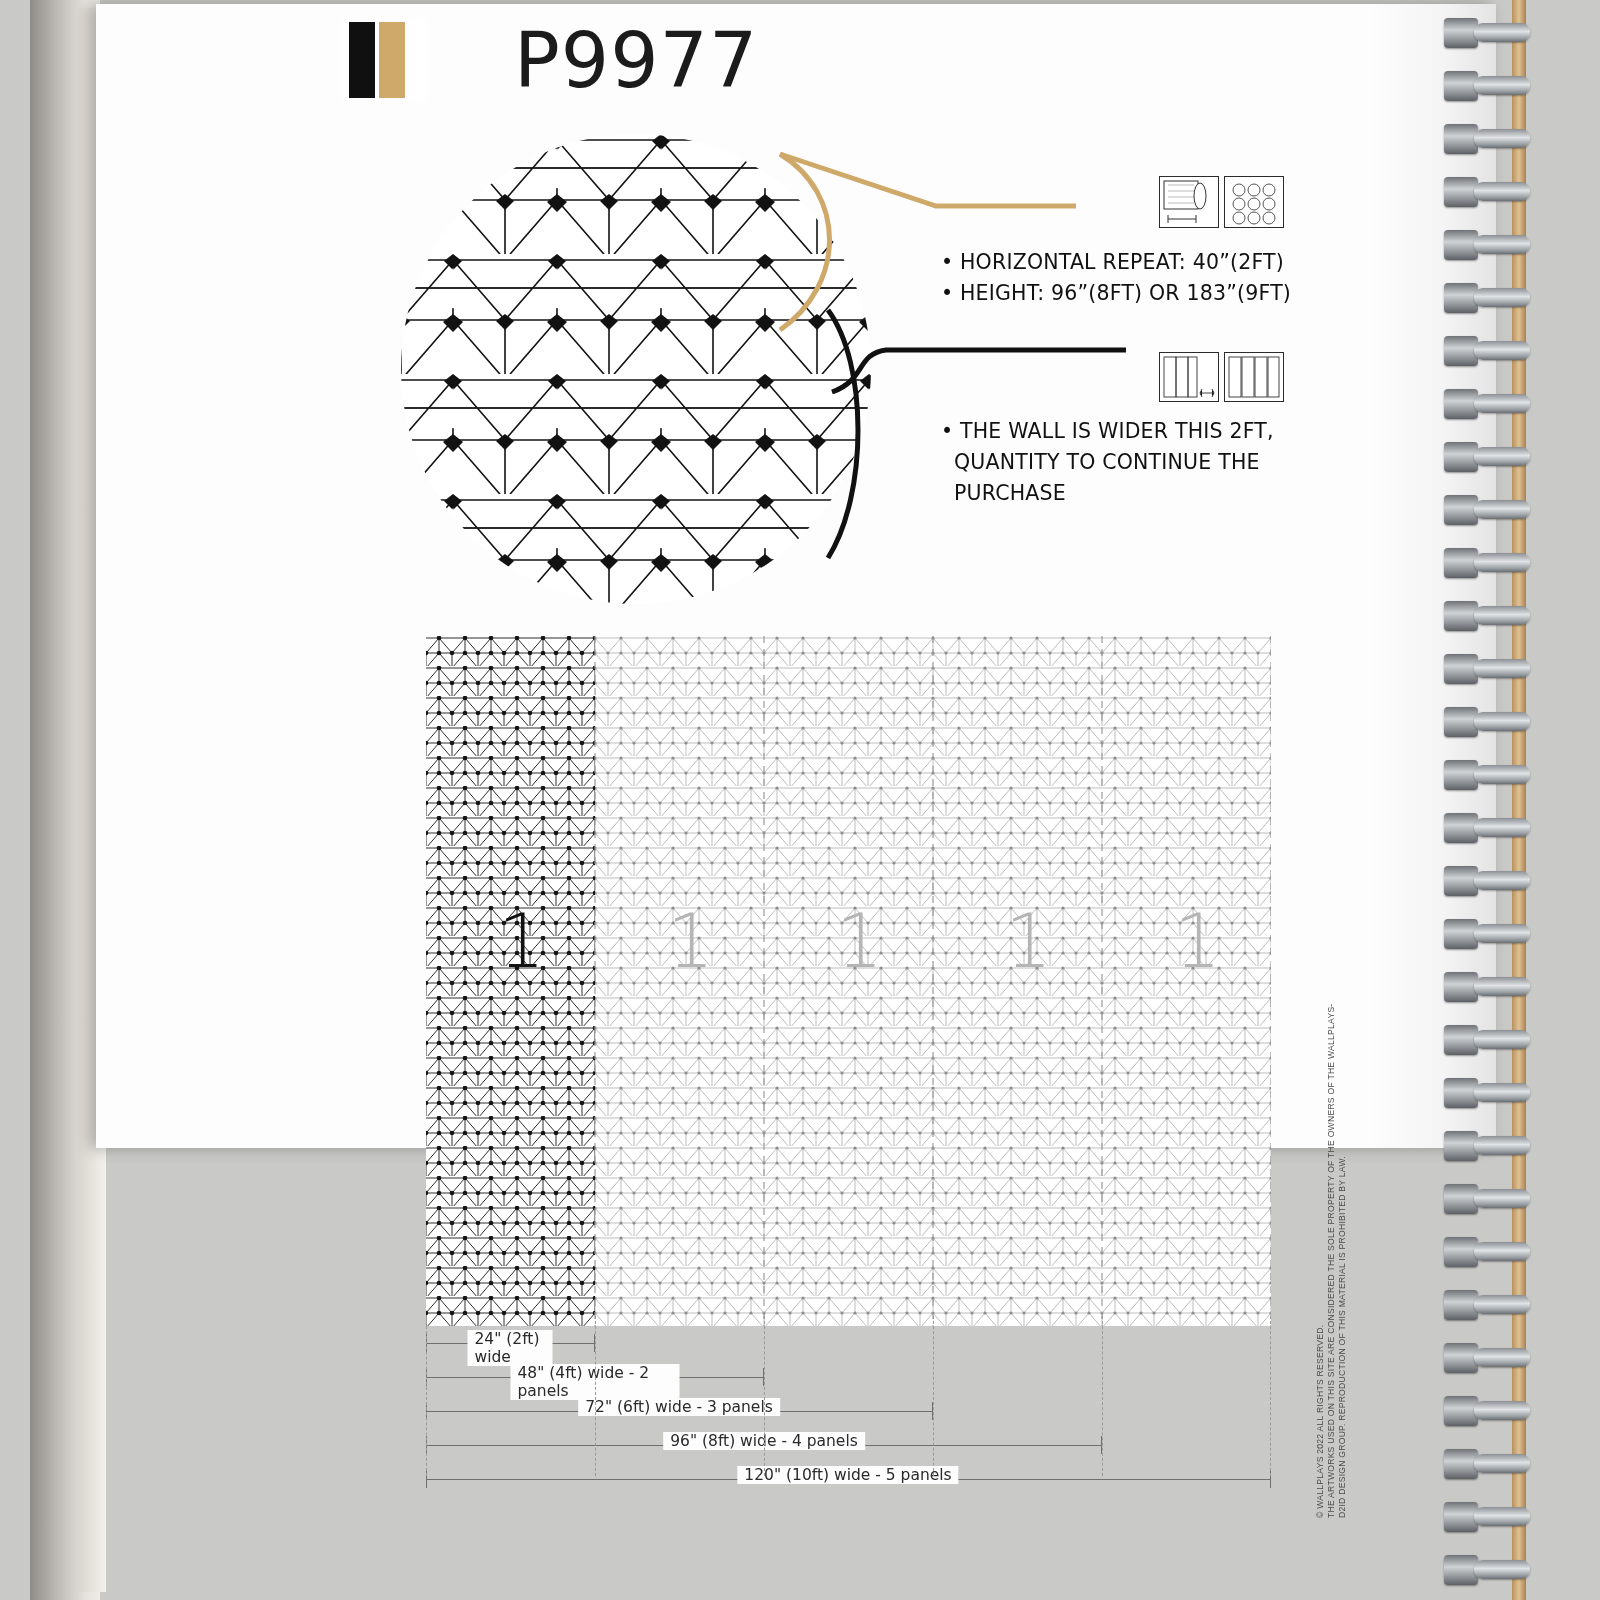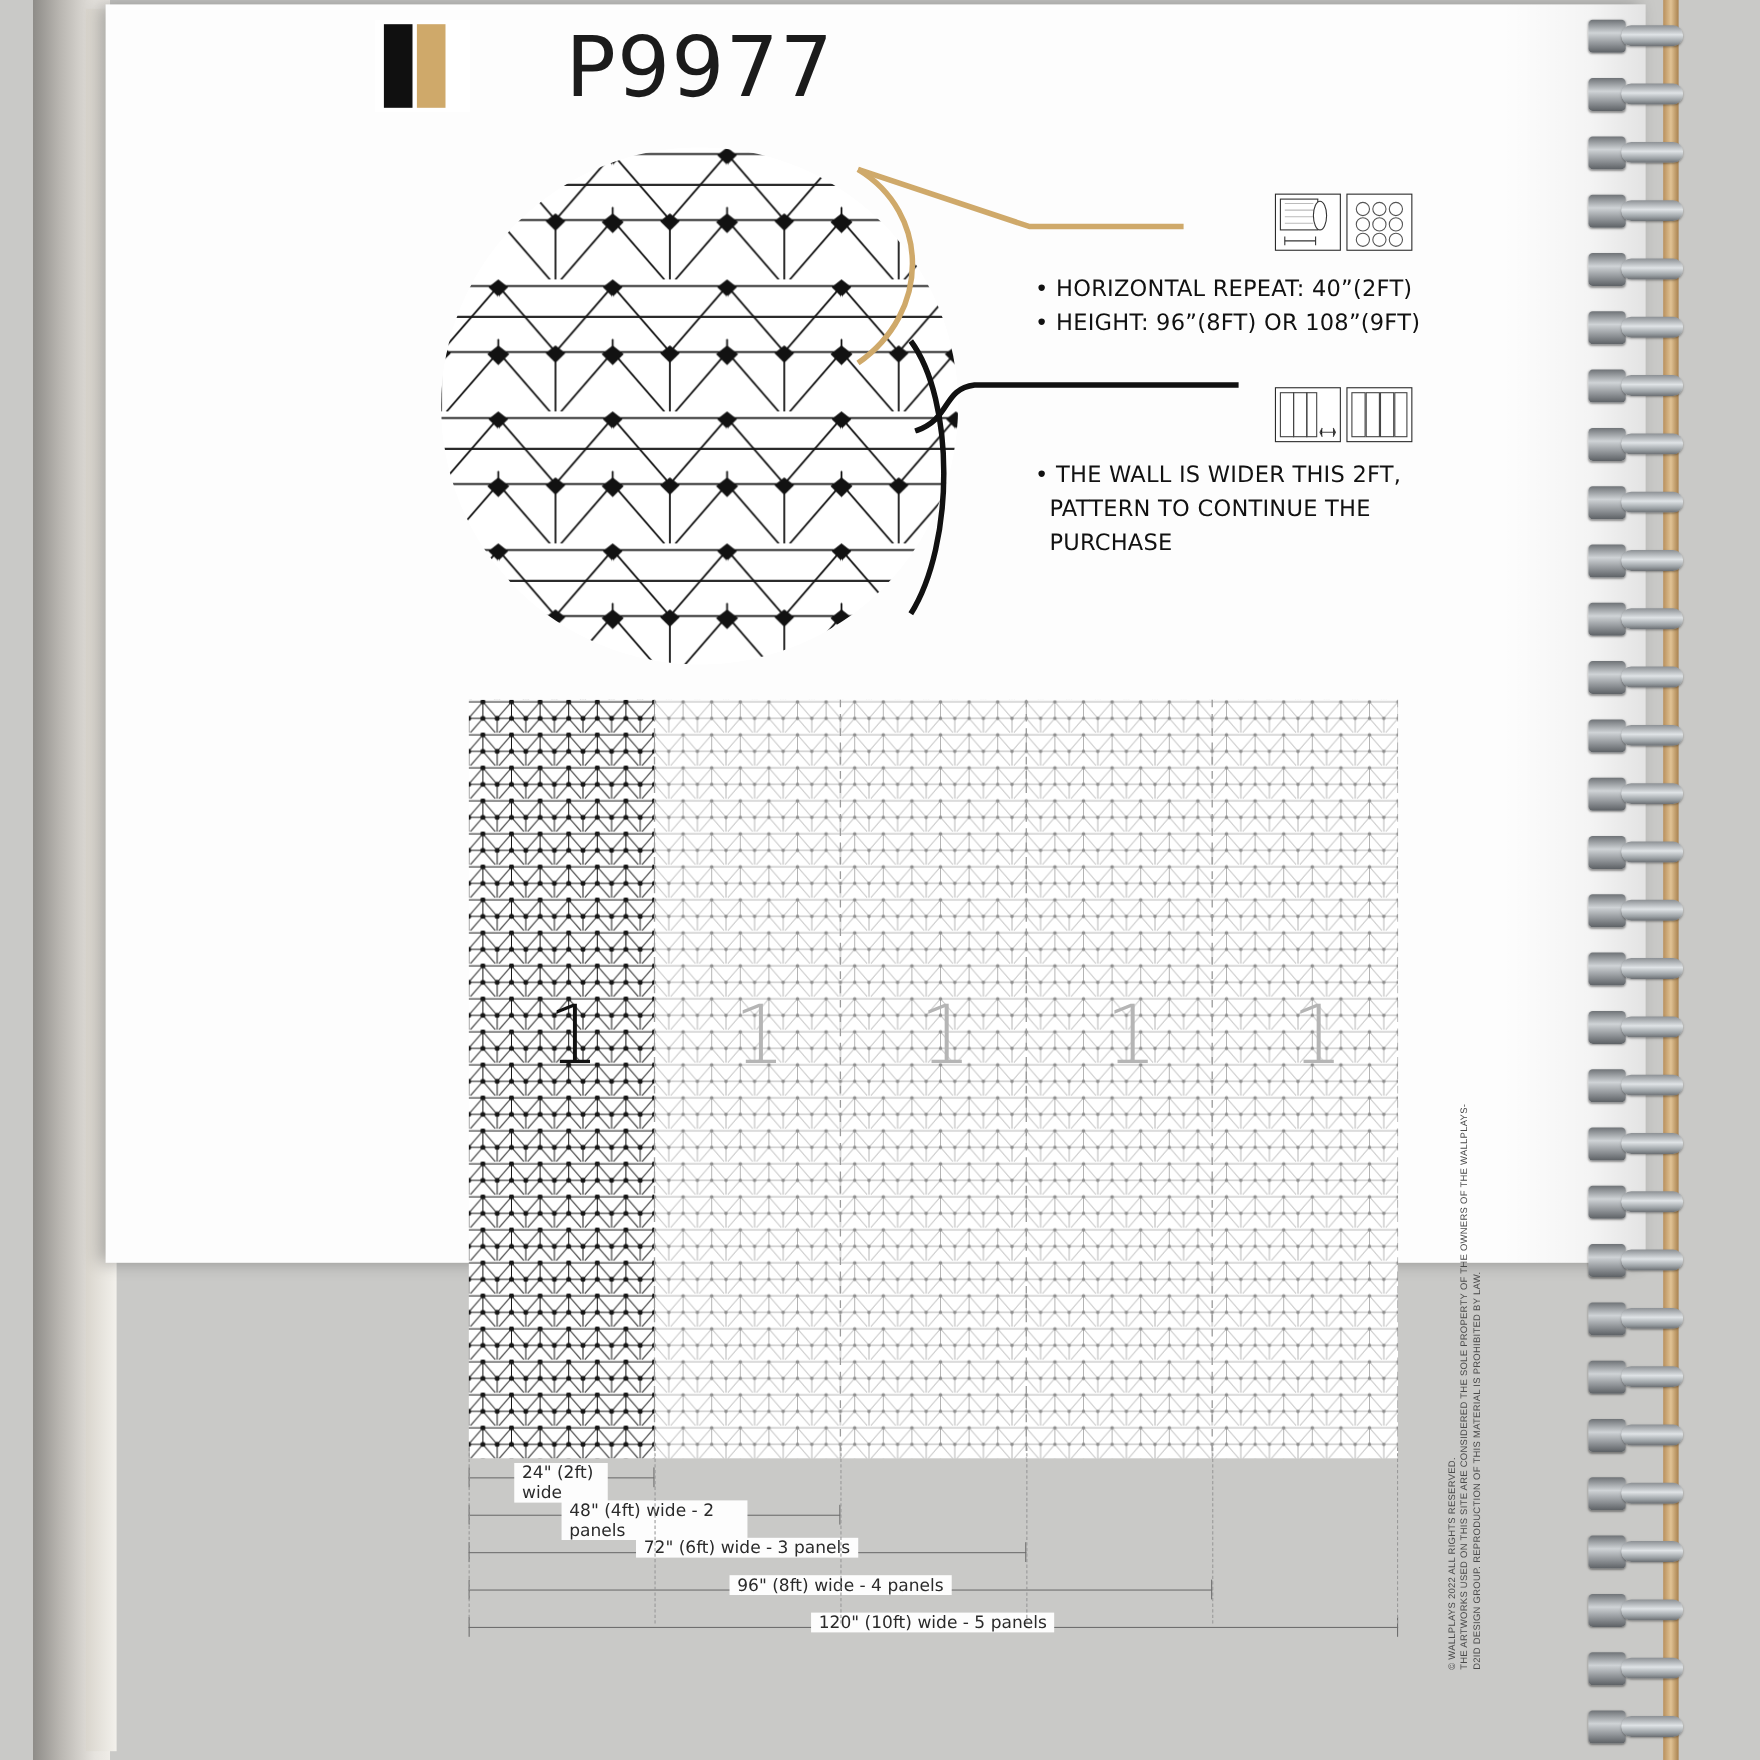--- a/index.html
+++ b/index.html
@@ -158,21 +158,21 @@
             <circle cx="44" cy="27" r="6"></circle>
           <circle cx="14" cy="41" r="6"></circle>
             <circle cx="29" cy="41" r="6"></circle>
             <circle cx="44" cy="41" r="6"></circle>
         </g>
       </svg>
     </div>
 
     <div class="spec" style="left:845px;top:243px;width:380px;">
       <div>• HORIZONTAL REPEAT: 40”(2FT)</div>
-      <div>• HEIGHT: 96”(8FT) OR 108”(9FT)</div>
+      <div>• HEIGHT: 96”(8FT) OR 183”(9FT)</div>
     </div>
 
     <div class="icon-box" style="left:1063px;top:348px;width:58px;height:48px;">
       <svg width="58" height="48" viewBox="0 0 58 48">
         <g stroke="#444" stroke-width="1" fill="none">
           <rect x="4" y="4" width="12" height="40"></rect>
             <rect x="16" y="4" width="12" height="40"></rect>
           <rect x="28" y="4" width="9" height="40"></rect>
         </g>
         <g stroke="#444" stroke-width="1">
@@ -186,21 +186,21 @@
           <rect x="4" y="4" width="12" height="40"></rect>
             <rect x="17" y="4" width="12" height="40"></rect>
           <rect x="30" y="4" width="12" height="40"></rect>
             <rect x="43" y="4" width="11" height="40"></rect>
         </g>
       </svg>
     </div>
 
     <div class="spec" style="left:845px;top:412px;width:380px;">
       <div>• THE WALL IS WIDER THIS 2FT,</div>
-      <div style="padding-left:13px">PATTERN TO CONTINUE THE</div>
+      <div style="padding-left:13px">QUANTITY TO CONTINUE THE</div>
       <div style="padding-left:13px">PURCHASE</div>
     </div>
 
     <div class="panels">
       <svg width="845" height="690" viewBox="0 0 845 690">
         <defs>
           <pattern id="mini" width="26" height="30" patternUnits="userSpaceOnUse">
             <rect width="26" height="30" fill="#ffffff"></rect>
             <g stroke="#8e8e8e" stroke-width=".6" fill="none">
               <path d="M0 2 H26 M0 17 H26"></path>

